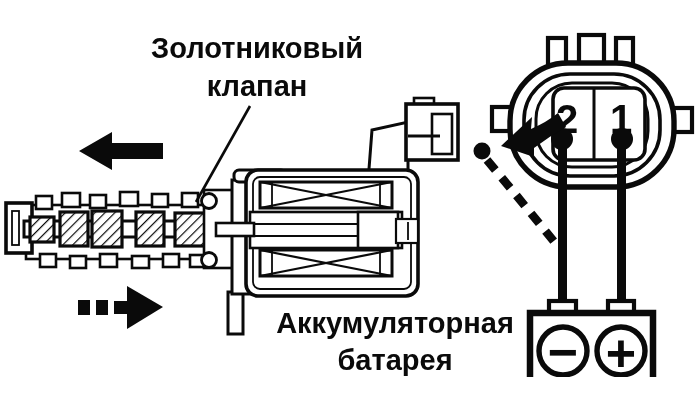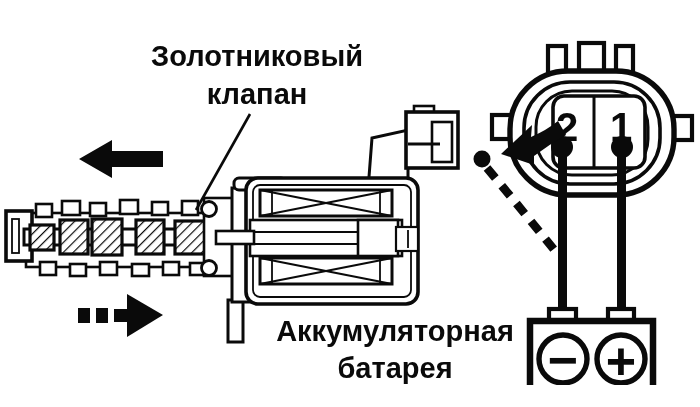--- a/index.html
+++ b/index.html
@@ -1,16 +1,16 @@
 <!DOCTYPE html>
 <html><head>
 <meta charset="utf-8">
 <style>
   html,body{margin:0;padding:0;background:#ffffff;}
-  #stage{position:relative;width:700px;height:377px;background:#ffffff;overflow:hidden;margin-top:8px;}
+  #stage{position:relative;width:700px;height:377px;background:#ffffff;overflow:hidden;}
   svg{display:block;}
   .ln{fill:#ffffff;stroke:#0a0a0a;}
   .thin{stroke-width:1.8;}
   .s2{stroke-width:2.2;}
   .s25{stroke-width:2.6;}
   .s3{stroke-width:3;}
   .s35{stroke-width:3.6;}
   .s4{stroke-width:4.2;}
   .s5{stroke-width:5.4;}
   .s65{stroke-width:6.5;}

